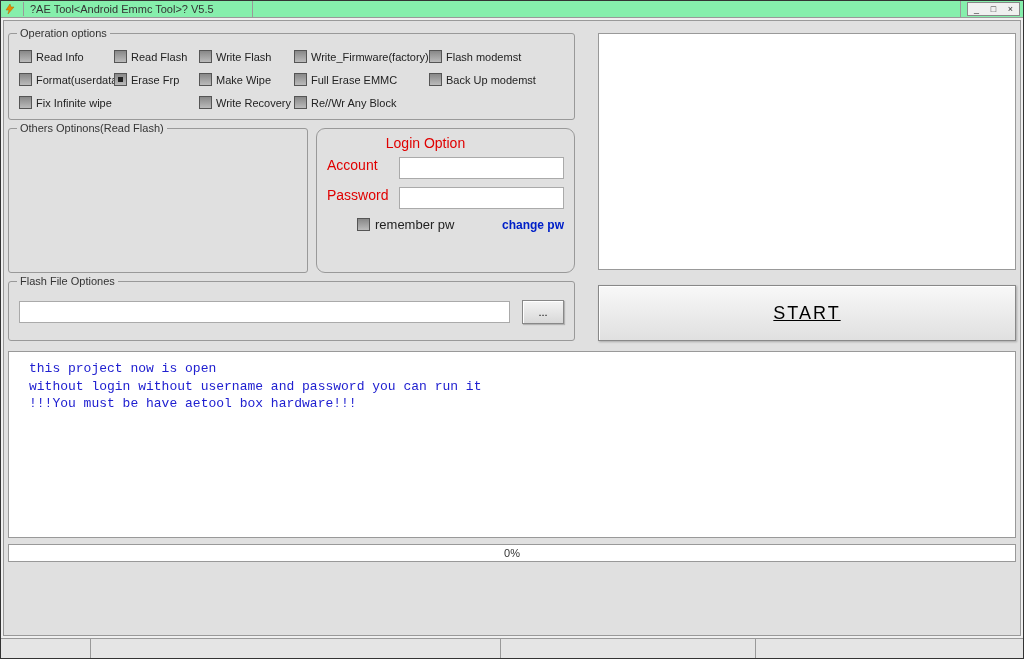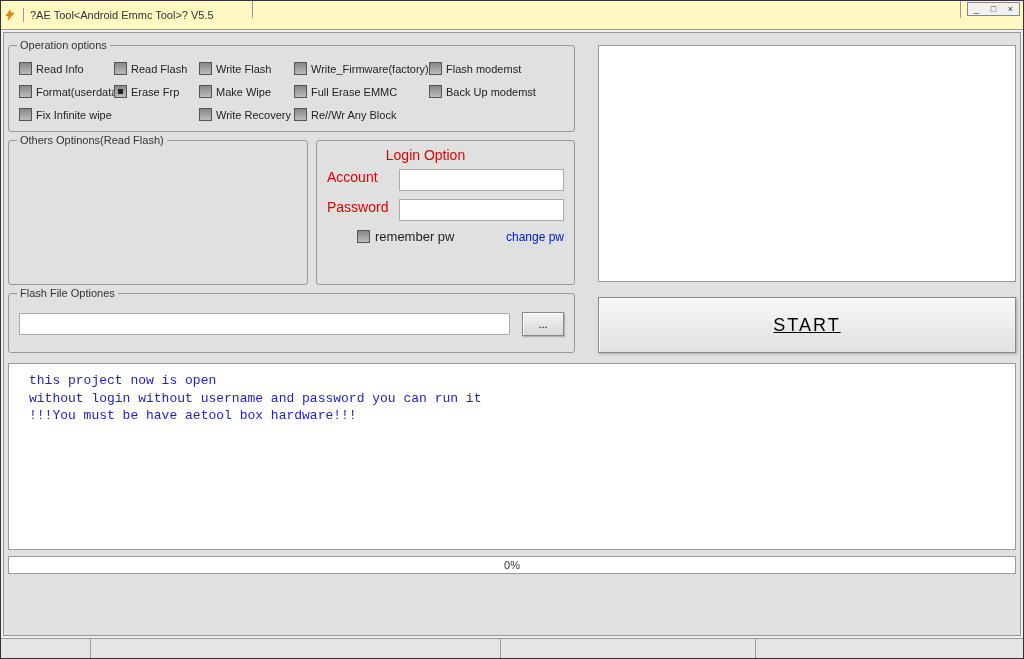--- a/index.html
+++ b/index.html
@@ -13,22 +13,22 @@
     }
     .window {
       width: 1024px;
       height: 659px;
       background: #f0f0f0;
       border: 1px solid #333;
       display: flex;
       flex-direction: column;
     }
     .titlebar {
-      height: 29px;
-      background: #fef9c3;
+      height: 17px;
+      background: #86efac;
       border-bottom: 1px solid #999;
       display: flex;
       align-items: center;
       padding: 0 2px;
       position: relative;
     }
     .titlebar-icon {
       width: 14px;
       height: 14px;
       margin-right: 4px;
@@ -158,21 +158,21 @@
       display: flex;
       gap: 8px;
     }
     .others-box {
       flex: 0 0 300px;
       height: 145px;
     }
     .login-panel {
       flex: 1;
       border: 1px solid #999;
-      border-radius: 3px;
+      border-radius: 9px;
       margin-top: 8px;
       padding: 6px 10px 8px 10px;
     }
     .login-title {
       color: #e00000;
       font-size: 14px;
       font-weight: normal;
       margin-bottom: 6px;
       text-align: center;
       margin-left: -40px;
@@ -204,21 +204,21 @@
     }
     .remember {
       display: flex;
       align-items: center;
       gap: 5px;
       font-size: 13px;
       color: #222;
     }
     .change-pw {
       color: #0020c8;
-      font-weight: normal;
+      font-weight: bold;
       font-size: 12px;
     }
     .flash-box {
       height: 60px;
       padding: 18px 10px 10px 10px;
     }
     .flash-row {
       display: flex;
       gap: 12px;
       align-items: center;

